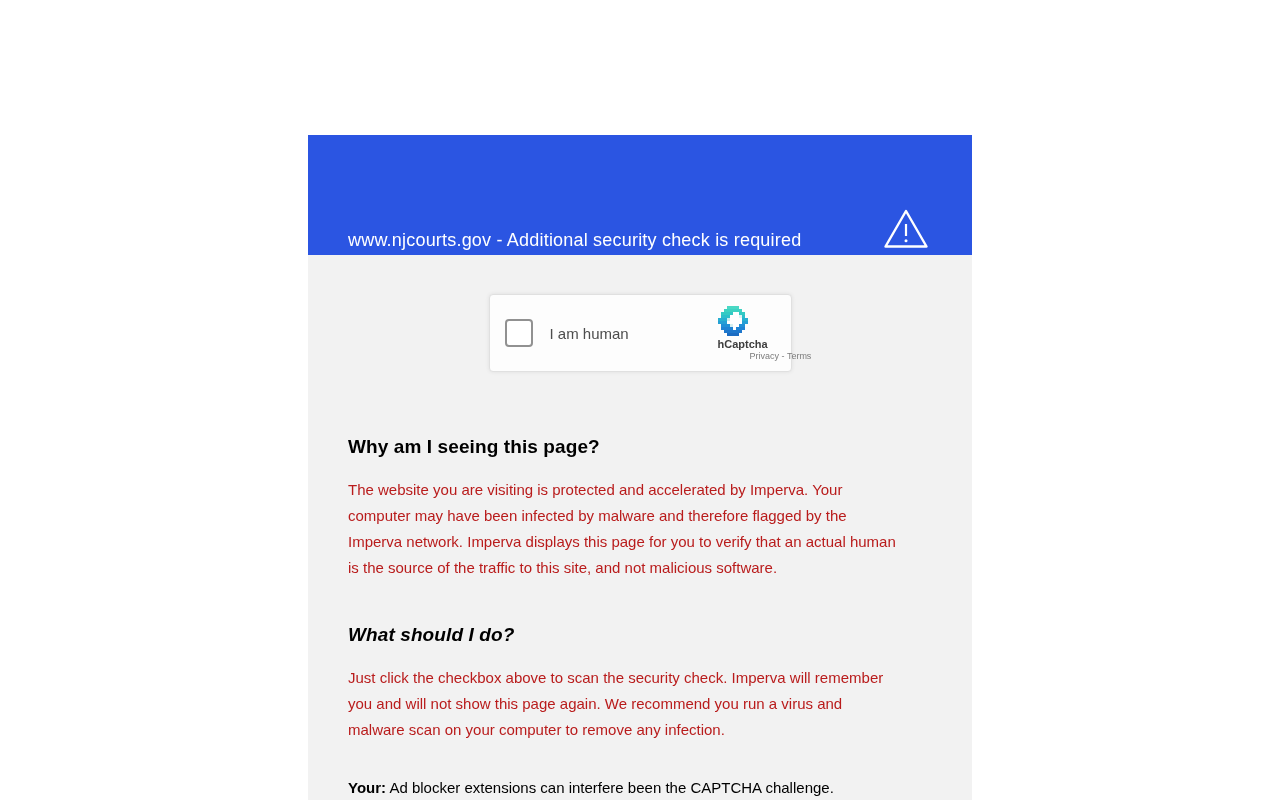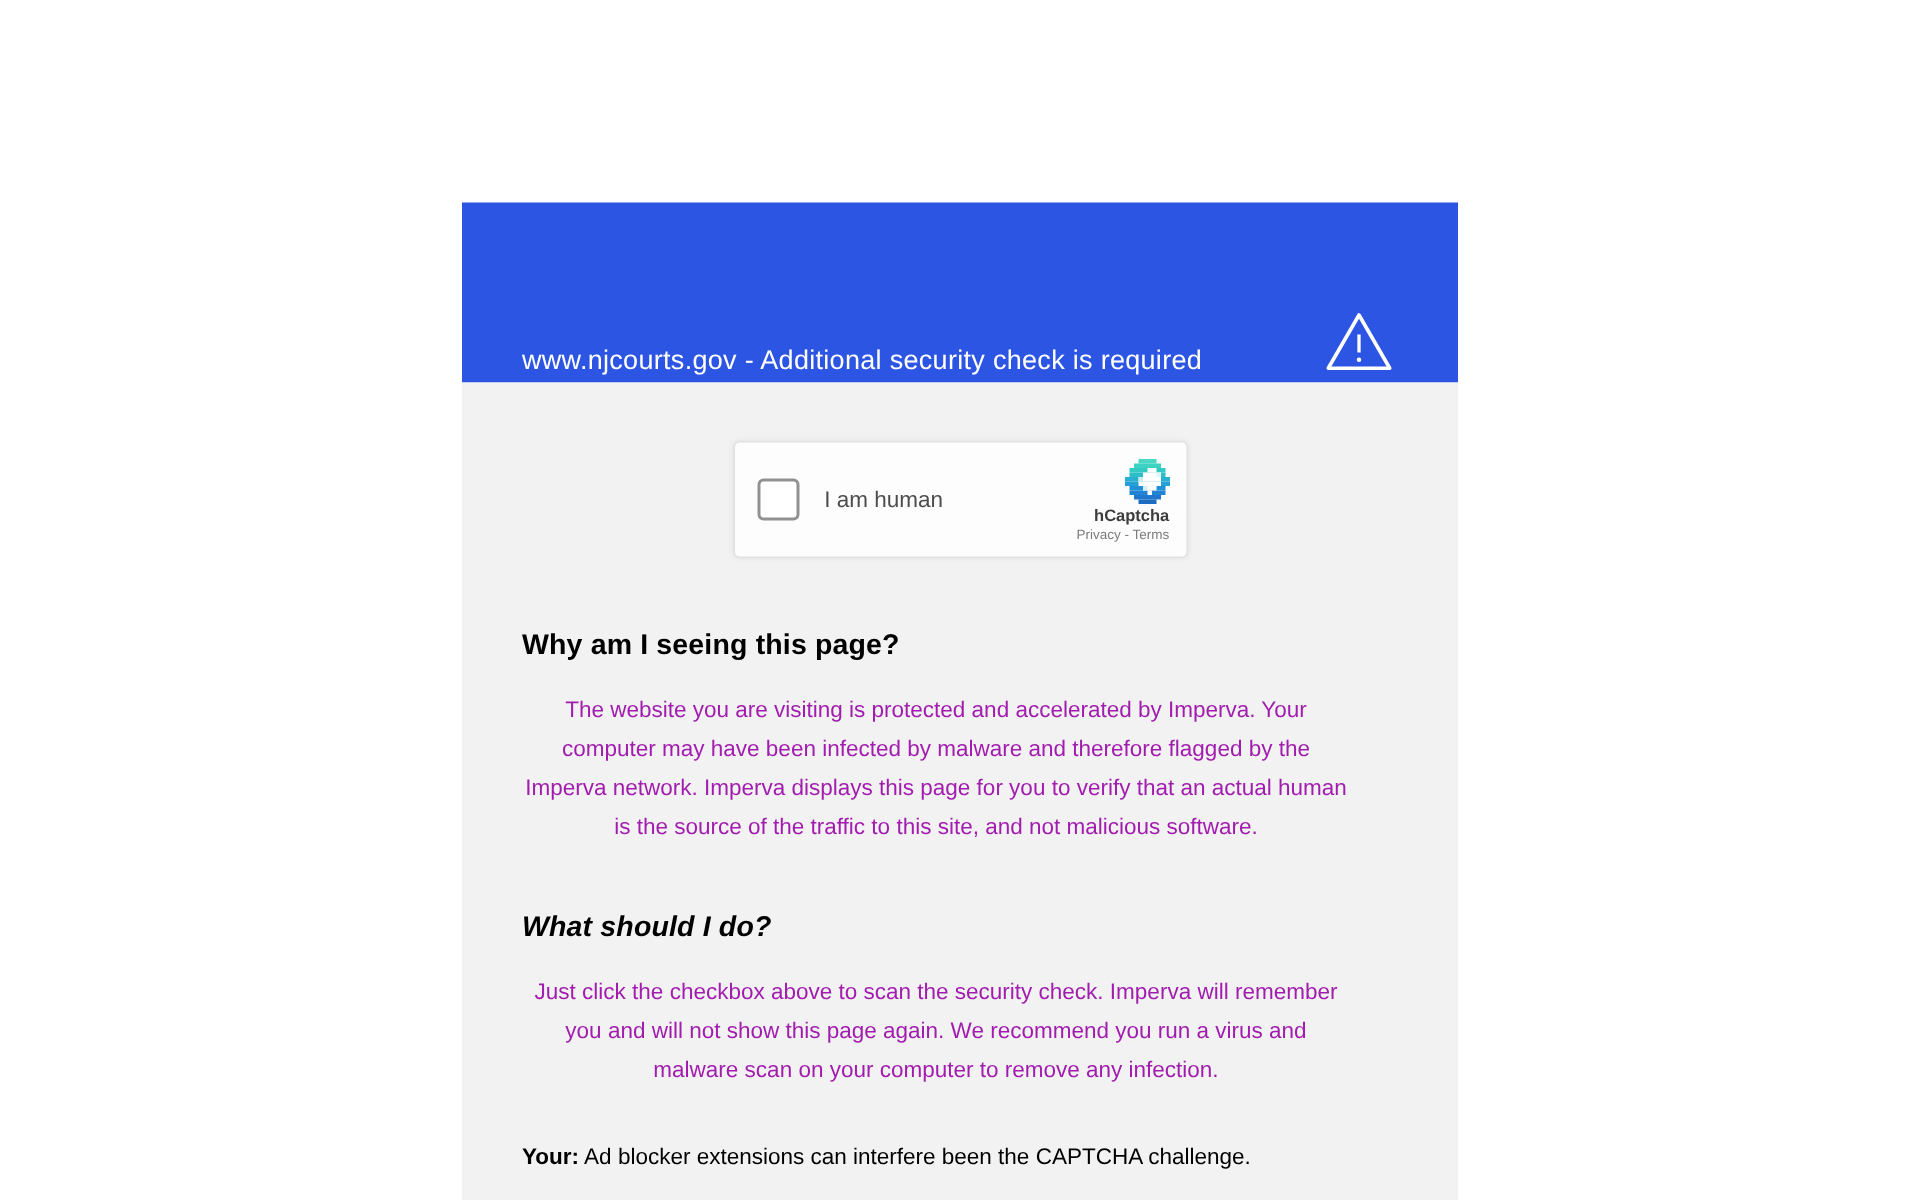--- a/index.html
+++ b/index.html
@@ -61,21 +61,21 @@
     margin-left: 17px;
     font-size: 15px;
     color: #4d4d4d;
   }
   .hc-brand {
     margin-left: auto;
     margin-right: 11px;
     width: 62px;
     display: flex;
     flex-direction: column;
-    align-items: flex-end;
+    align-items: flex-start;
   }
   .hc-logo { width: 30px; height: 30px; display: block; }
   .hc-brand-name {
     margin-top: 2px;
     font-size: 11px;
     font-weight: 700;
     color: #3d3d3d;
     white-space: nowrap;
   }
   .hc-links {
@@ -86,29 +86,28 @@
     margin-left: 32px;
   }
   .hc-links a { color: #7c7c7c; text-decoration: none; cursor: pointer; }
   
   .section-heading {
     font-size: 19px;
     font-weight: 700;
     color: #000000;
     letter-spacing: 0.1px;
   }
-  .heading-why { margin-top: 48px; }
+  .heading-why { margin-top: 64px; }
   .heading-what { margin-top: 43px; font-style: italic; }
   .body-para {
     margin-top: 19px;
     font-size: 15px;
     line-height: 26px;
-    color: #a21caf;
+    color: #b91c1c;
     max-width: 552px;
-    text-align: center;
   }
   .note-para {
     margin-top: 32px;
     font-size: 15px;
     line-height: 26px;
     color: #000000;
     max-width: 552px;
   }
   .note-label { font-weight: 700; }
 </style>

